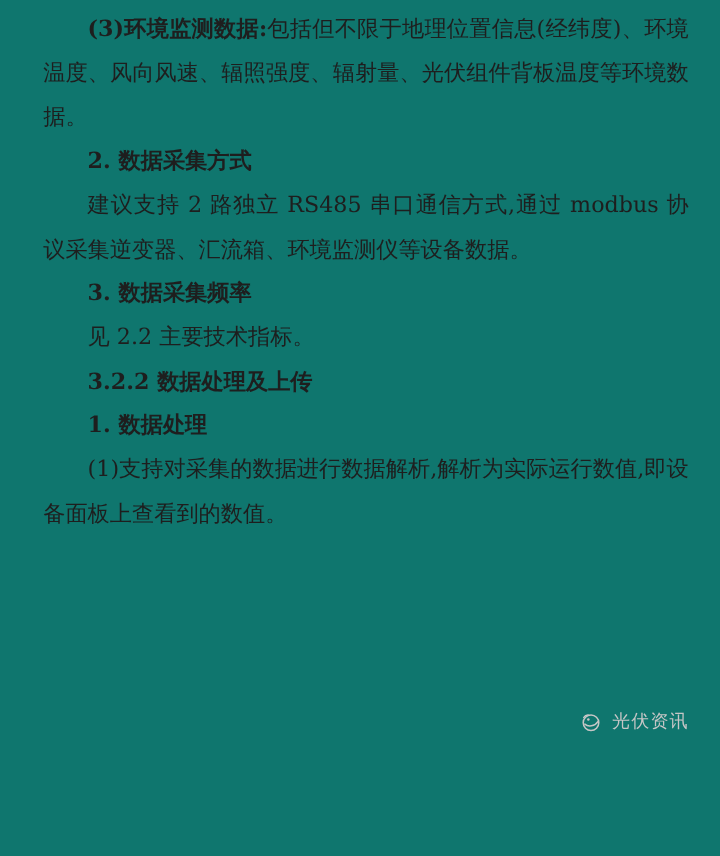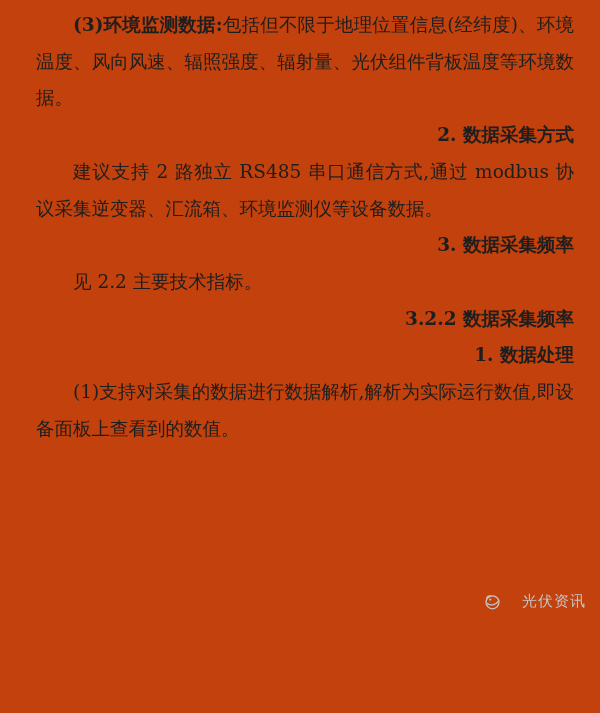--- a/index.html
+++ b/index.html
@@ -6,53 +6,53 @@
     margin: 0;
     padding: 0;
     background: #ffffff;
   }
   .page {
     position: relative;
     width: 600px;
     height: 713px;
     box-sizing: border-box;
     padding: 7px 26px 0 36px;
-    background: #c2410c;
+    background: #0f766e;
     overflow: hidden;
     font-family: "DejaVu Serif", "Liberation Serif", serif;
     color: #1e1e1e;
   }
   .doc-body {
     width: 100%;
   }
   .para {
     margin: 0;
     font-size: 18.5px;
     line-height: 36.7px;
     text-align: justify;
     text-indent: 2em;
     word-break: break-all;
   }
   .para.heading {
     font-weight: 700;
-    text-align: right;
+    text-align: left;
   }
   .para.extra-space {
     margin-top: 9px;
   }
   .run.bold {
     font-weight: 700;
   }
   .watermark {
     position: absolute;
     left: 483px;
     top: 592px;
     display: flex;
     align-items: flex-end;
-    gap: 20px;
+    gap: 8px;
     color: #c6c6c6;
     font-size: 15px;
     letter-spacing: 1px;
     font-family: "DejaVu Sans", "Liberation Sans", sans-serif;
     white-space: nowrap;
   }
   .wm-icon {
     width: 19px;
     height: 19px;
     flex: 0 0 auto;
@@ -62,21 +62,21 @@
 <body>
 
 <div class="page">
 
   <div class="doc-body">
       <p class="para"><span class="run bold">(3)环境监测数据:</span><span class="run">包括但不限于地理位置信息(经纬度)、环境温度、风向风速、辐照强度、辐射量、光伏组件背板温度等环境数据。</span></p>
       <p class="para heading"><span class="run bold">2. 数据采集方式</span></p>
       <p class="para"><span class="run">建议支持 2 路独立 RS485 串口通信方式,通过 modbus 协议采集逆变器、汇流箱、环境监测仪等设备数据。</span></p>
       <p class="para heading"><span class="run bold">3. 数据采集频率</span></p>
       <p class="para"><span class="run">见 2.2 主要技术指标。</span></p>
-      <p class="para heading"><span class="run bold">3.2.2 数据采集频率</span></p>
+      <p class="para heading"><span class="run bold">3.2.2 数据处理及上传</span></p>
       <p class="para heading"><span class="run bold">1. 数据处理</span></p>
       <p class="para"><span class="run">(1)支持对采集的数据进行数据解析,解析为实际运行数值,即设备面板上查看到的数值。</span></p>
     </div>
 
   <div class="watermark">
     <svg class="wm-icon" viewBox="0 0 24 24" xmlns="http://www.w3.org/2000/svg" aria-hidden="true">
       <circle cx="12" cy="13" r="8.2" fill="none" stroke="#c6c6c6" stroke-width="1.6"></circle>
       <path d="M5.5 14.5 C 9 17.5, 16 17, 19.5 11.5" fill="none" stroke="#c6c6c6" stroke-width="1.6" stroke-linecap="round"></path>
       <circle cx="9.2" cy="9.6" r="1.3" fill="#c6c6c6"></circle>
       <path d="M4.2 7.5 C 5.5 5.5, 8 4.6, 10 5" fill="none" stroke="#c6c6c6" stroke-width="1.4" stroke-linecap="round"></path>

